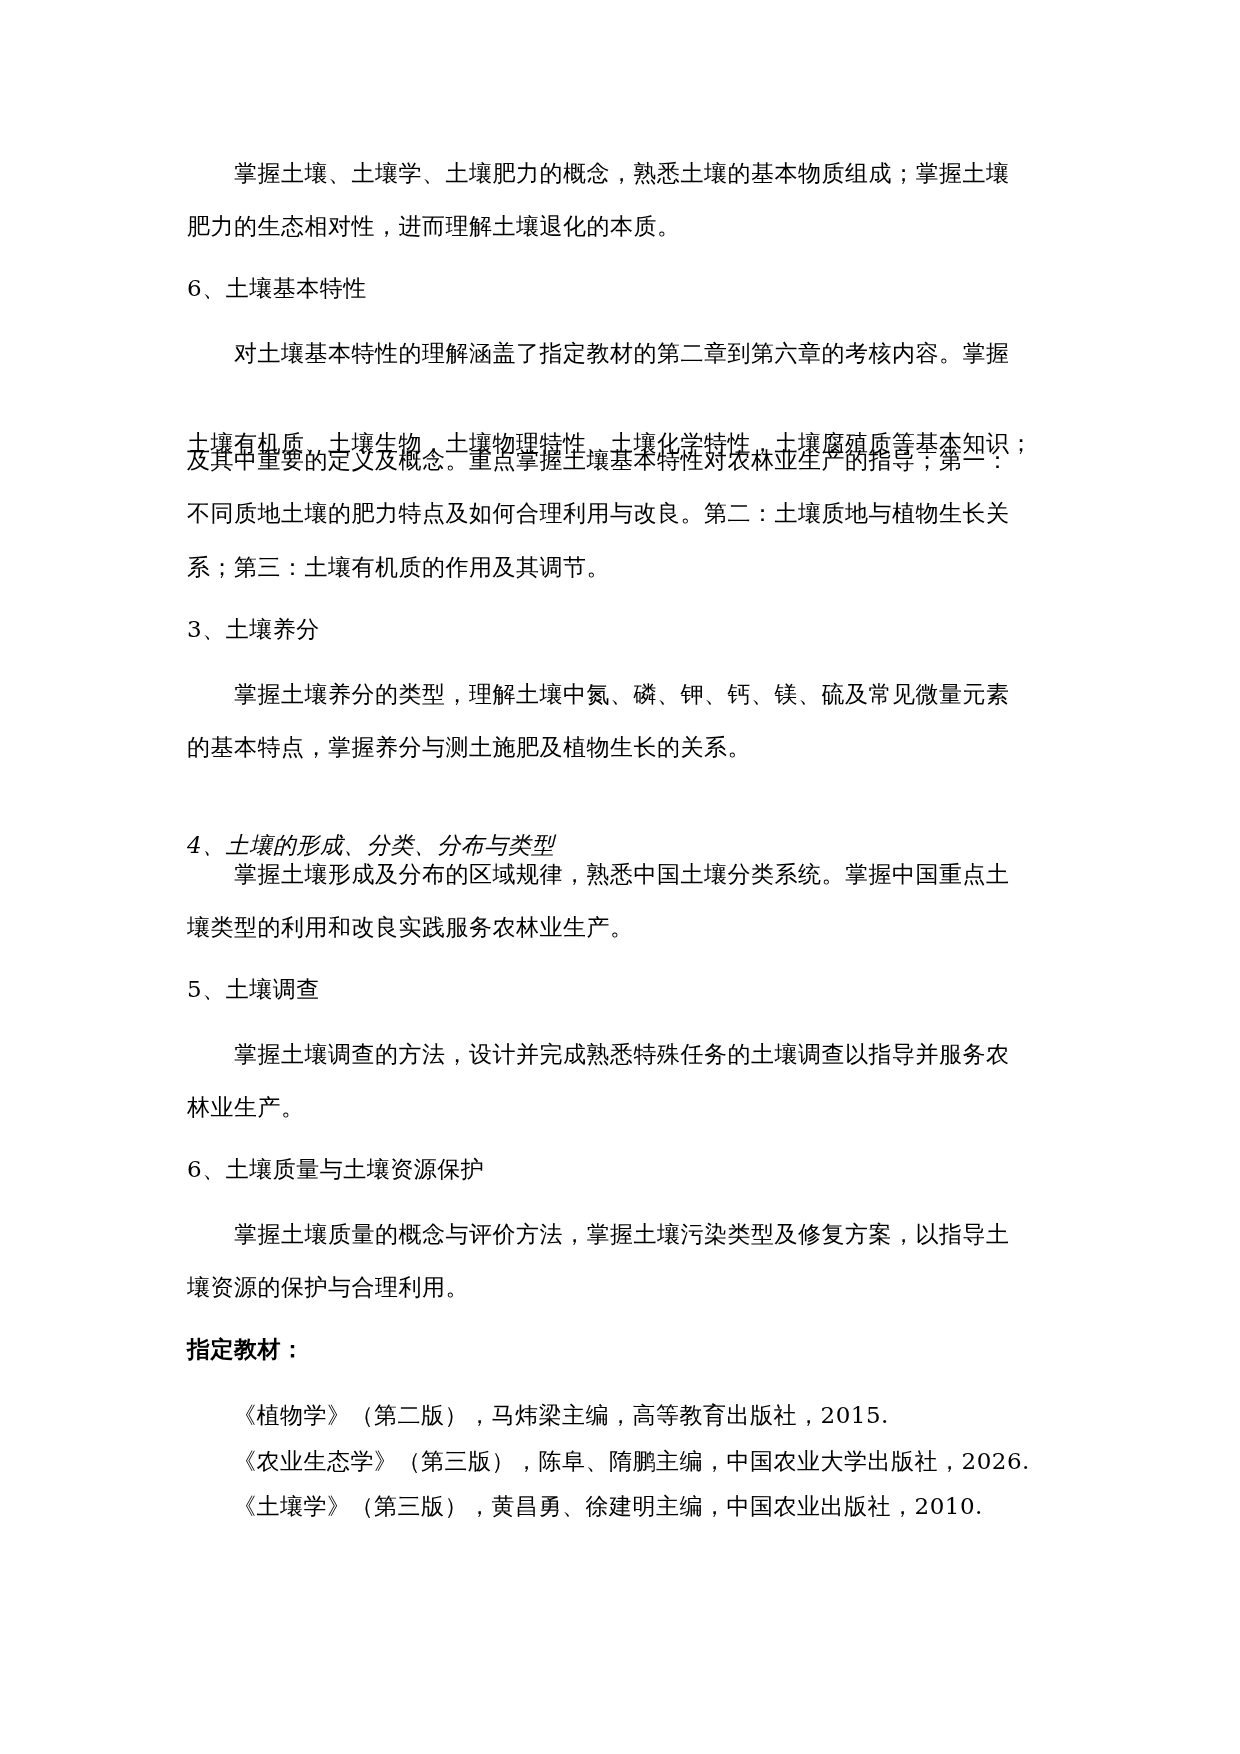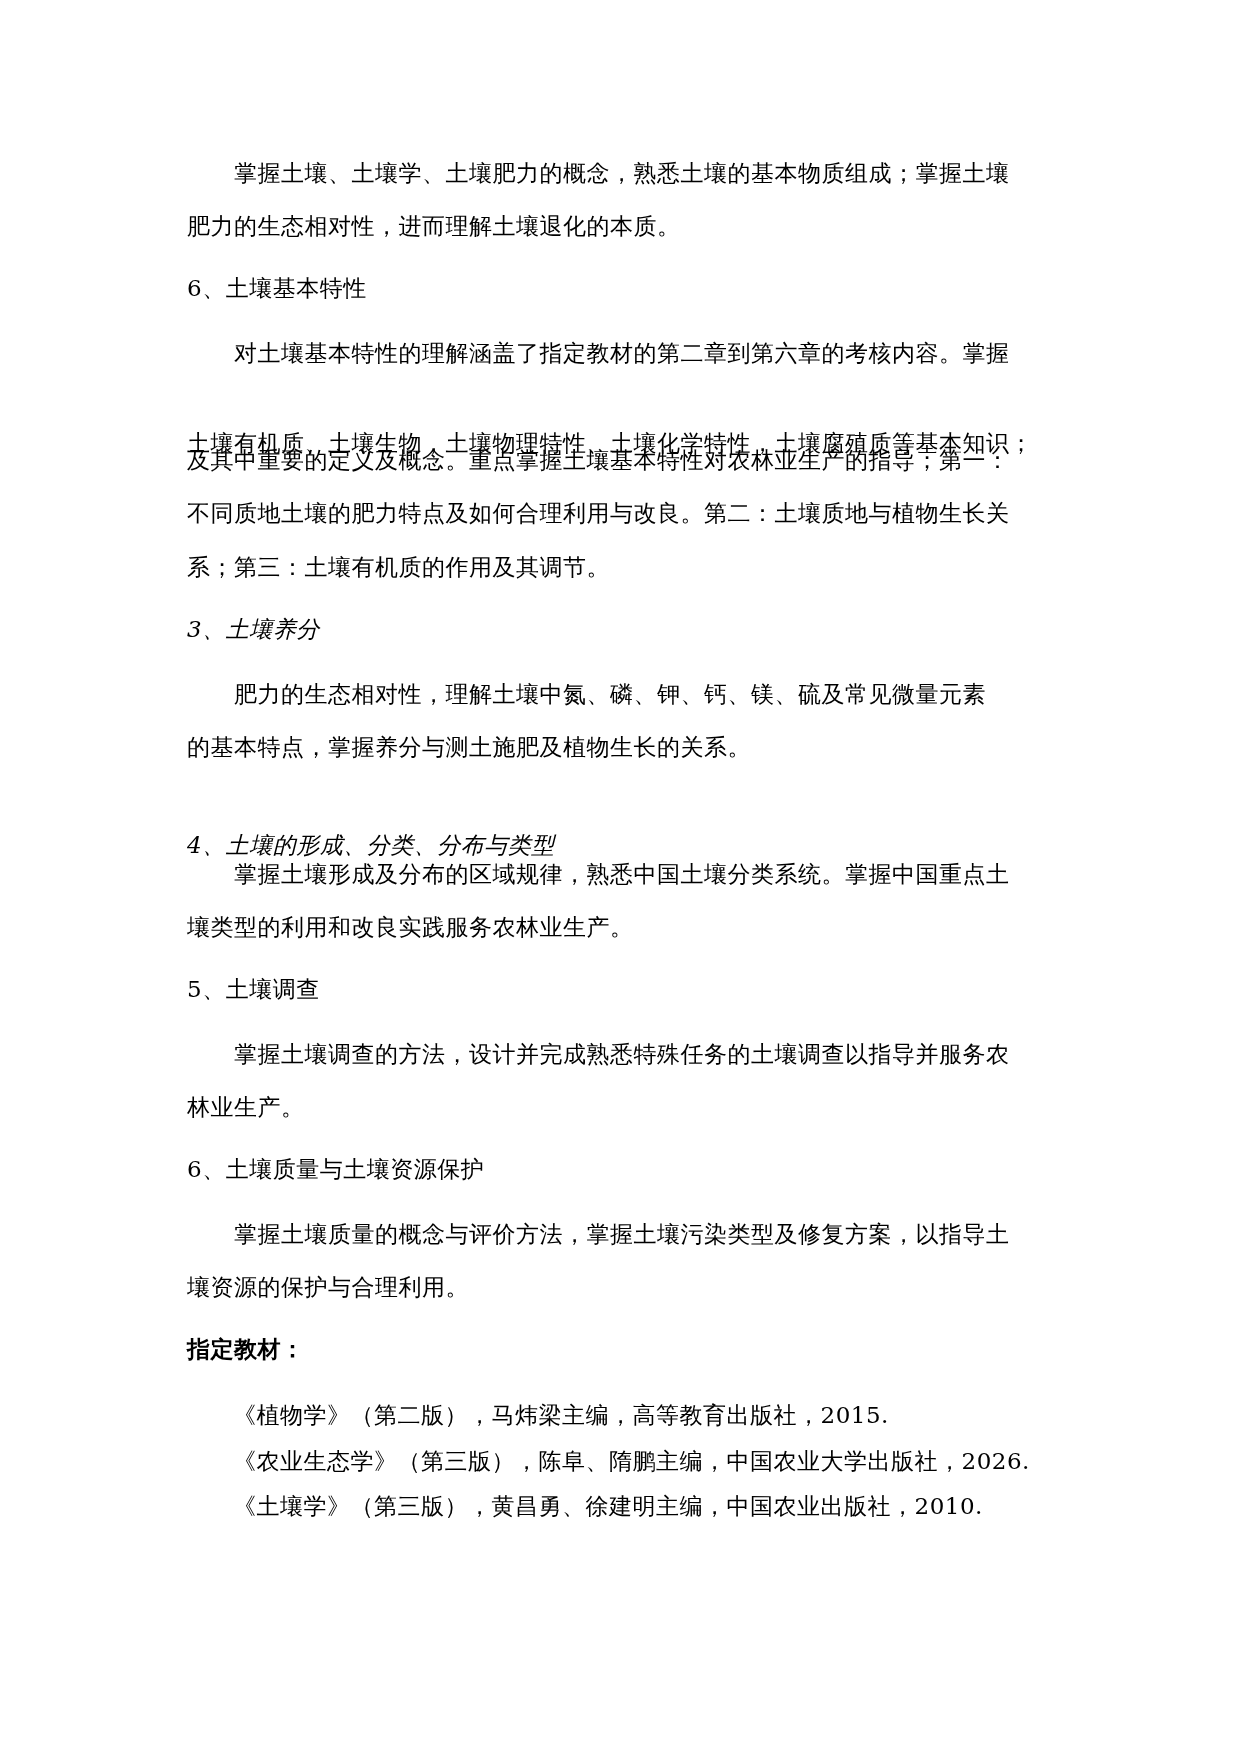--- a/index.html
+++ b/index.html
@@ -53,22 +53,22 @@
   <div class="line" style="top:211px;">肥力的生态相对性，进而理解土壤退化的本质。</div>
   <div class="line indent" style="top:158px;">掌握土壤、土壤学、土壤肥力的概念，熟悉土壤的基本物质组成；掌握土壤</div>
 
   <div class="line heading" style="top:273px;">6、土壤基本特性</div>
   <div class="line indent" style="top:338px;">对土壤基本特性的理解涵盖了指定教材的第二章到第六章的考核内容。掌握</div>
   <div class="line" style="top:400px;margin-top:28px;">土壤有机质、土壤生物，土壤物理特性、土壤化学特性，土壤腐殖质等基本知识；</div>
   <div class="line" style="top:445px;">及其中重要的定义及概念。重点掌握土壤基本特性对农林业生产的指导；第一：</div>
   <div class="line" style="top:498px;">不同质地土壤的肥力特点及如何合理利用与改良。第二：土壤质地与植物生长关</div>
   <div class="line" style="top:552px;">系；第三：土壤有机质的作用及其调节。</div>
 
-  <div class="line heading" style="top:614px;font-style:italic;">3、土壤养分</div>
-  <div class="line indent" style="top:679px;">肥力的生态相对性，理解土壤中氮、磷、钾、钙、镁、硫及常见微量元素</div>
+  <div class="line heading" style="top:614px;">3、土壤养分</div>
+  <div class="line indent" style="top:679px;">掌握土壤养分的类型，理解土壤中氮、磷、钾、钙、镁、硫及常见微量元素</div>
   <div class="line" style="top:732px;">的基本特点，掌握养分与测土施肥及植物生长的关系。</div>
 
   <div class="line heading" style="top:830px;font-style:italic;">4、土壤的形成、分类、分布与类型</div>
   <div class="line indent" style="top:859px;">掌握土壤形成及分布的区域规律，熟悉中国土壤分类系统。掌握中国重点土</div>
   <div class="line" style="top:912px;">壤类型的利用和改良实践服务农林业生产。</div>
 
   <div class="line heading" style="top:974px;">5、土壤调查</div>
   <div class="line indent" style="top:1039px;">掌握土壤调查的方法，设计并完成熟悉特殊任务的土壤调查以指导并服务农</div>
   <div class="line" style="top:1092px;">林业生产。</div>
 

